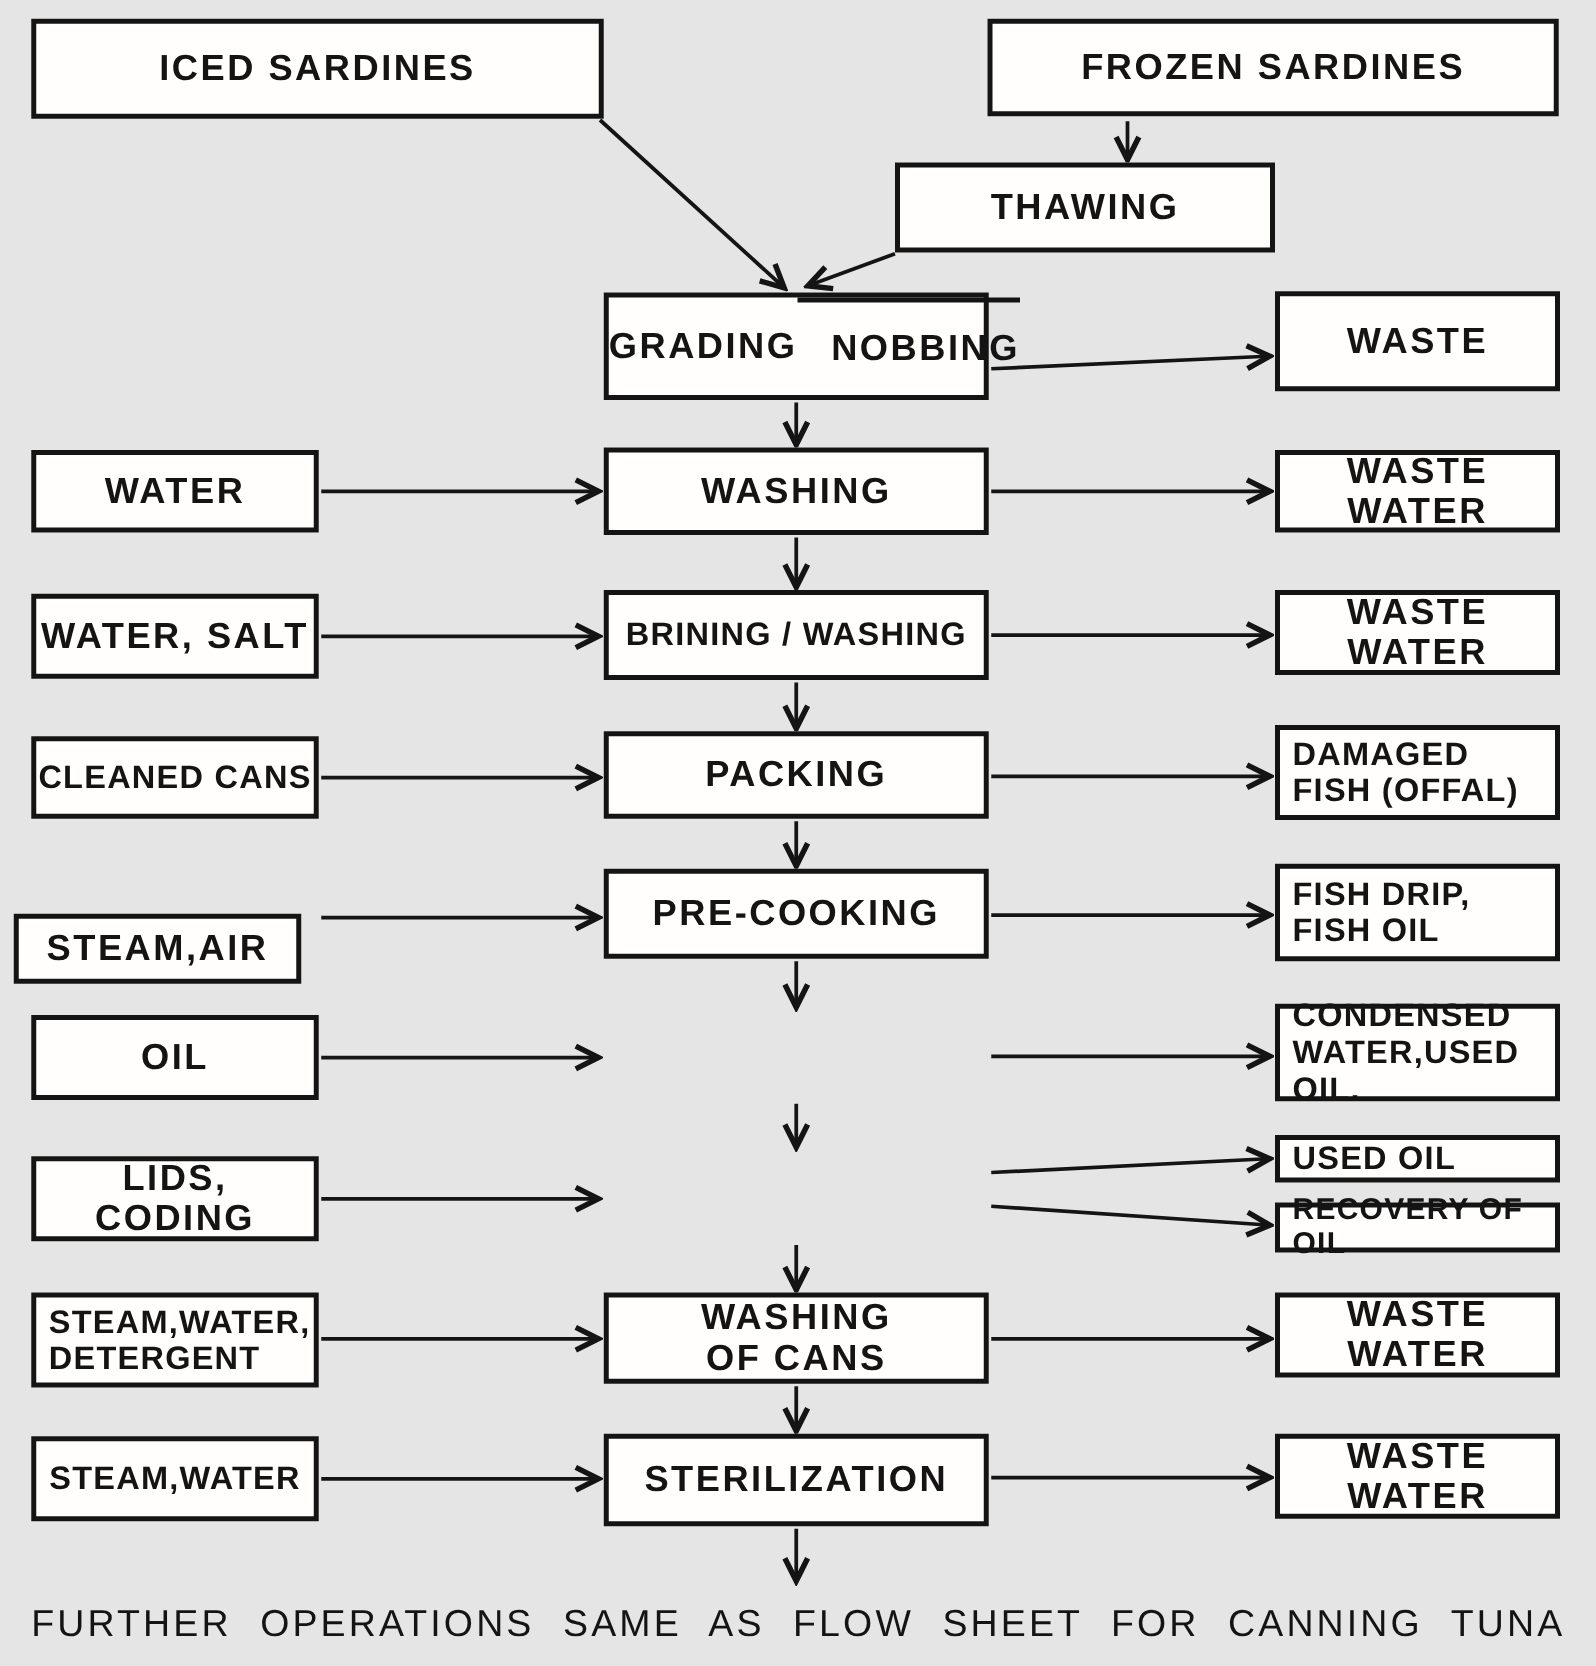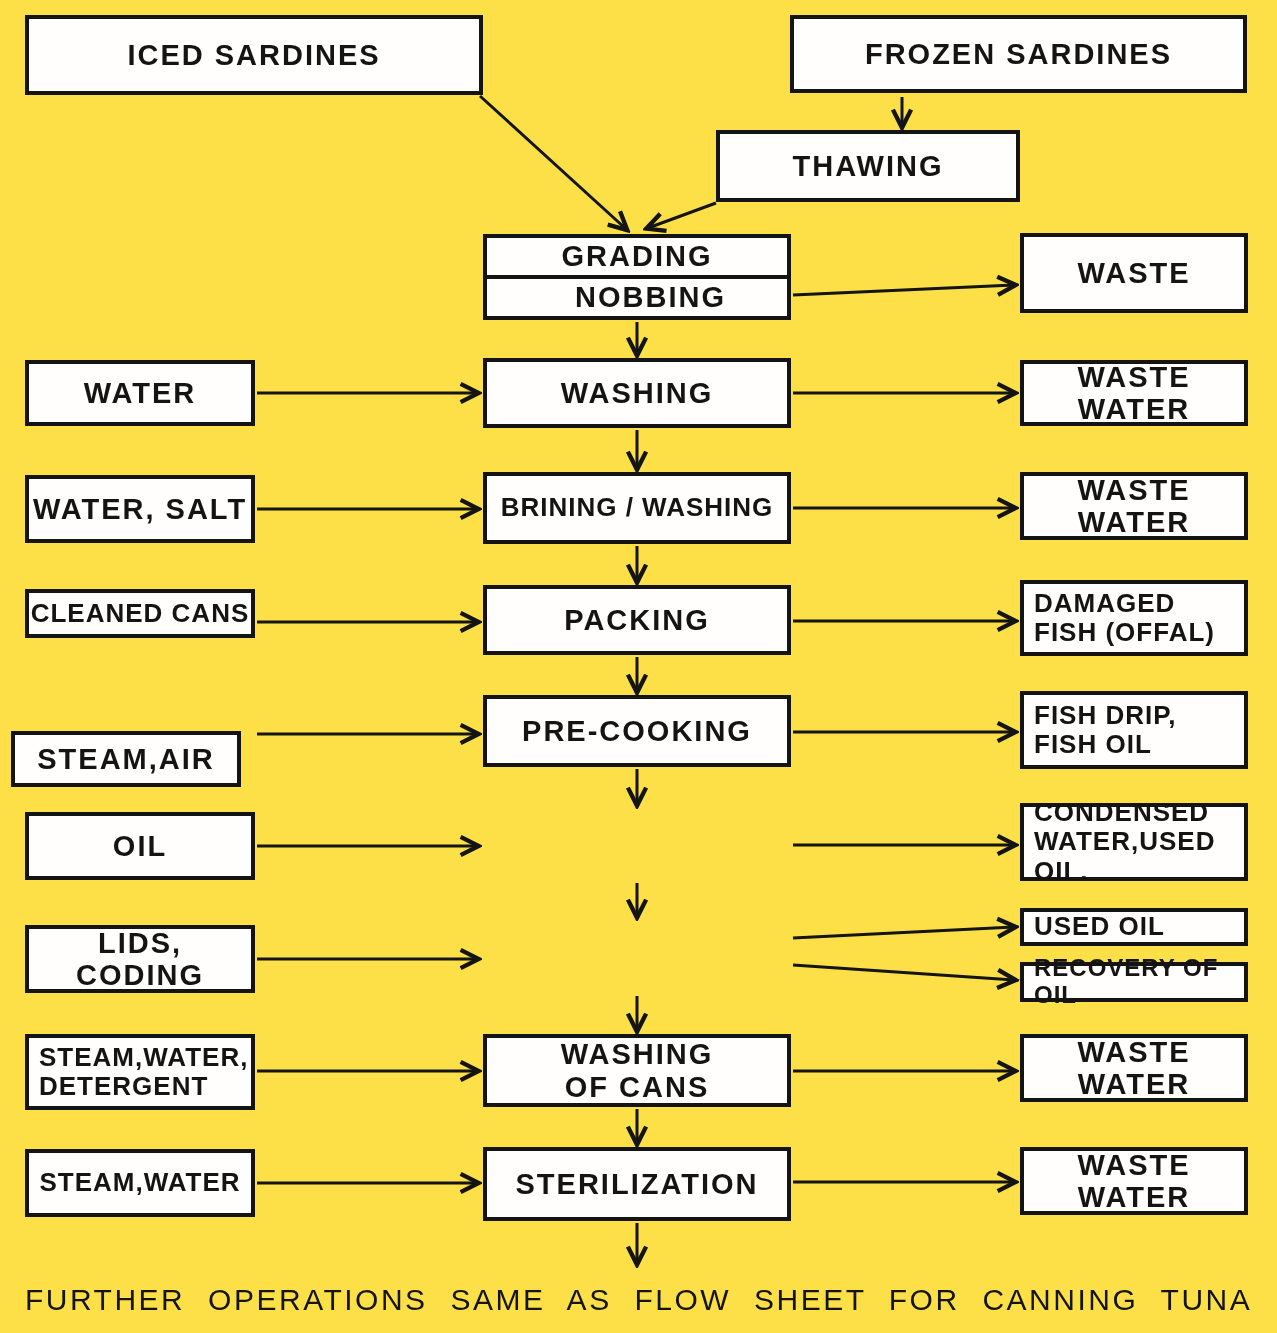--- a/index.html
+++ b/index.html
@@ -1,19 +1,19 @@
 <!DOCTYPE html>
 <html><head>
 <meta charset="utf-8">
 <style>
   html,body{margin:0;padding:0;background:#ffffff;}
   #canvas{
     position:relative;
     width:1277px;height:1333px;
-    background:#fde047;
+    background:#e5e5e5;
     font-family:"Liberation Sans", sans-serif;
     color:#141414;
     overflow:hidden;
   }
   .box{
     position:absolute;
     box-sizing:border-box;
     border:4px solid #141414;
     display:flex;
     align-items:center;
@@ -33,21 +33,21 @@
   }
   .box.small{
     font-size:26px;
     letter-spacing:1px;
   }
   .stackbox{
     position:absolute;
     box-sizing:border-box;
     border:4px solid #141414;
     display:flex;
-    flex-direction:column;
+    flex-direction:row;
     background:#fffefc;
   }
   .stackcell{
     flex:1;
     display:flex;
     align-items:center;
     justify-content:center;
     font-weight:bold;
     font-size:29px;
     letter-spacing:2px;
@@ -135,21 +135,21 @@
   <div class="box" style="left:1020px;top:233px;width:228px;height:80px;">WASTE</div>
 
   <div class="box" style="left:25px;top:360px;width:230px;height:66px;">WATER</div>
   <div class="box" style="left:483px;top:358px;width:308px;height:70px;">WASHING</div>
   <div class="box" style="left:1020px;top:360px;width:228px;height:66px;">WASTE WATER</div>
 
   <div class="box" style="left:25px;top:475px;width:230px;height:68px;">WATER, SALT</div>
   <div class="box small" style="left:483px;top:472px;width:308px;height:72px;">BRINING / WASHING</div>
   <div class="box" style="left:1020px;top:472px;width:228px;height:68px;">WASTE WATER</div>
 
-  <div class="box small" style="left:25px;top:589px;width:230px;height:49px;">CLEANED CANS</div>
+  <div class="box small" style="left:25px;top:589px;width:230px;height:66px;">CLEANED CANS</div>
   <div class="box" style="left:483px;top:585px;width:308px;height:70px;">PACKING</div>
   <div class="box small left-align" style="left:1020px;top:580px;width:228px;height:76px;">DAMAGED
 FISH (OFFAL)</div>
 
   <div class="box" style="left:11px;top:701px;width:230px;height:56px;margin-top:30px;">STEAM,AIR</div>
   <div class="box" style="left:483px;top:695px;width:308px;height:72px;">PRE-COOKING</div>
   <div class="box small left-align" style="left:1020px;top:691px;width:228px;height:78px;">FISH DRIP,
 FISH OIL</div>
 
   <div class="box" style="left:25px;top:812px;width:230px;height:68px;">OIL</div>

